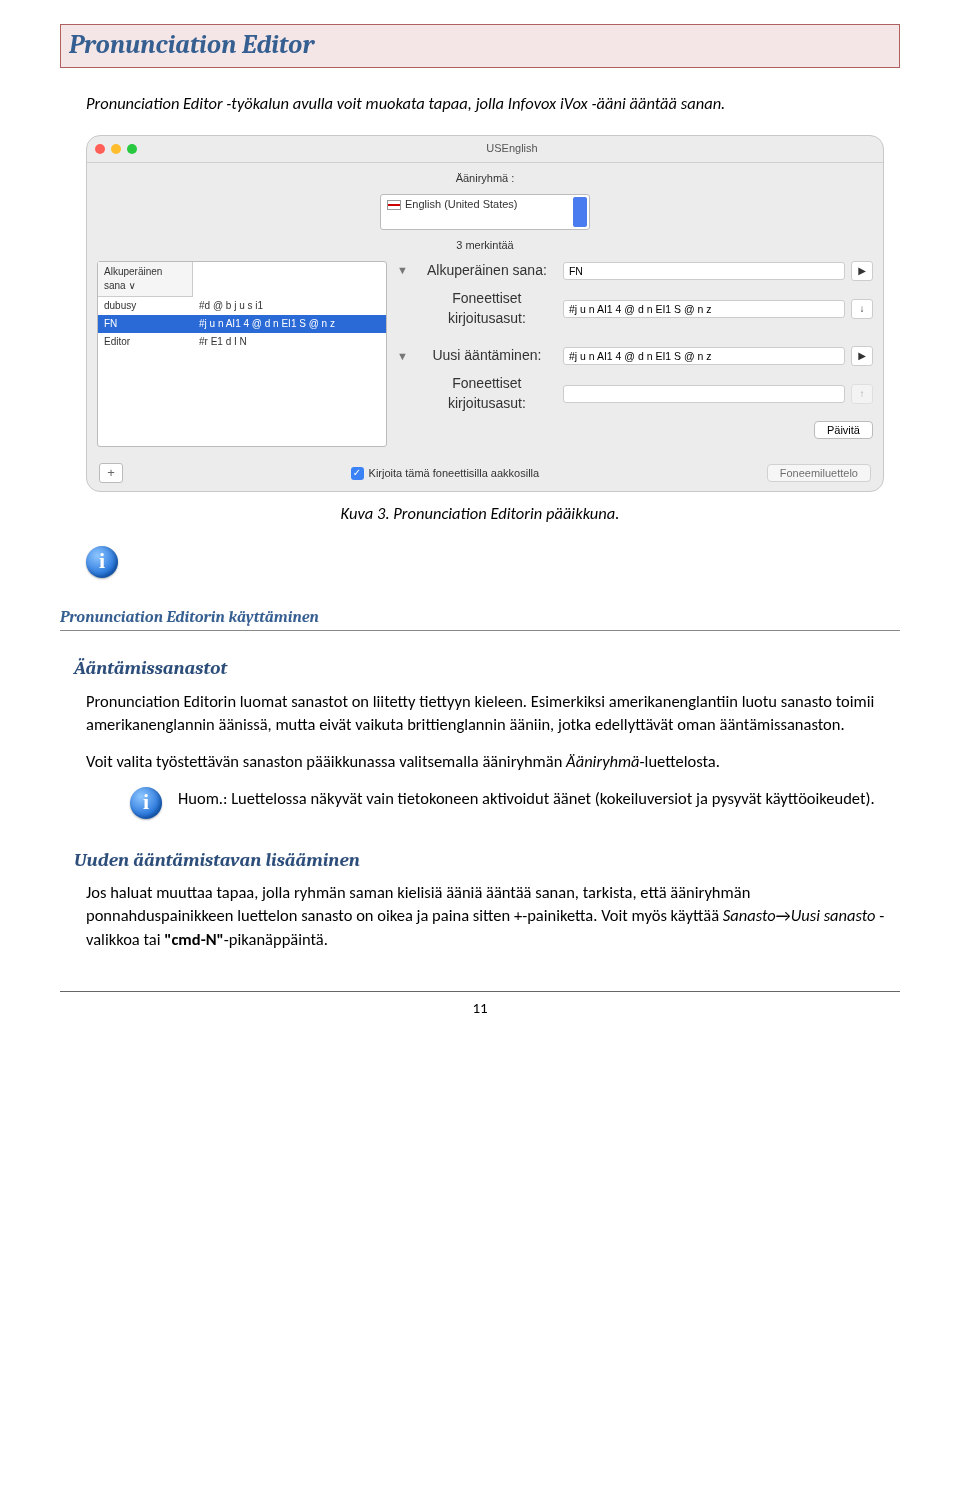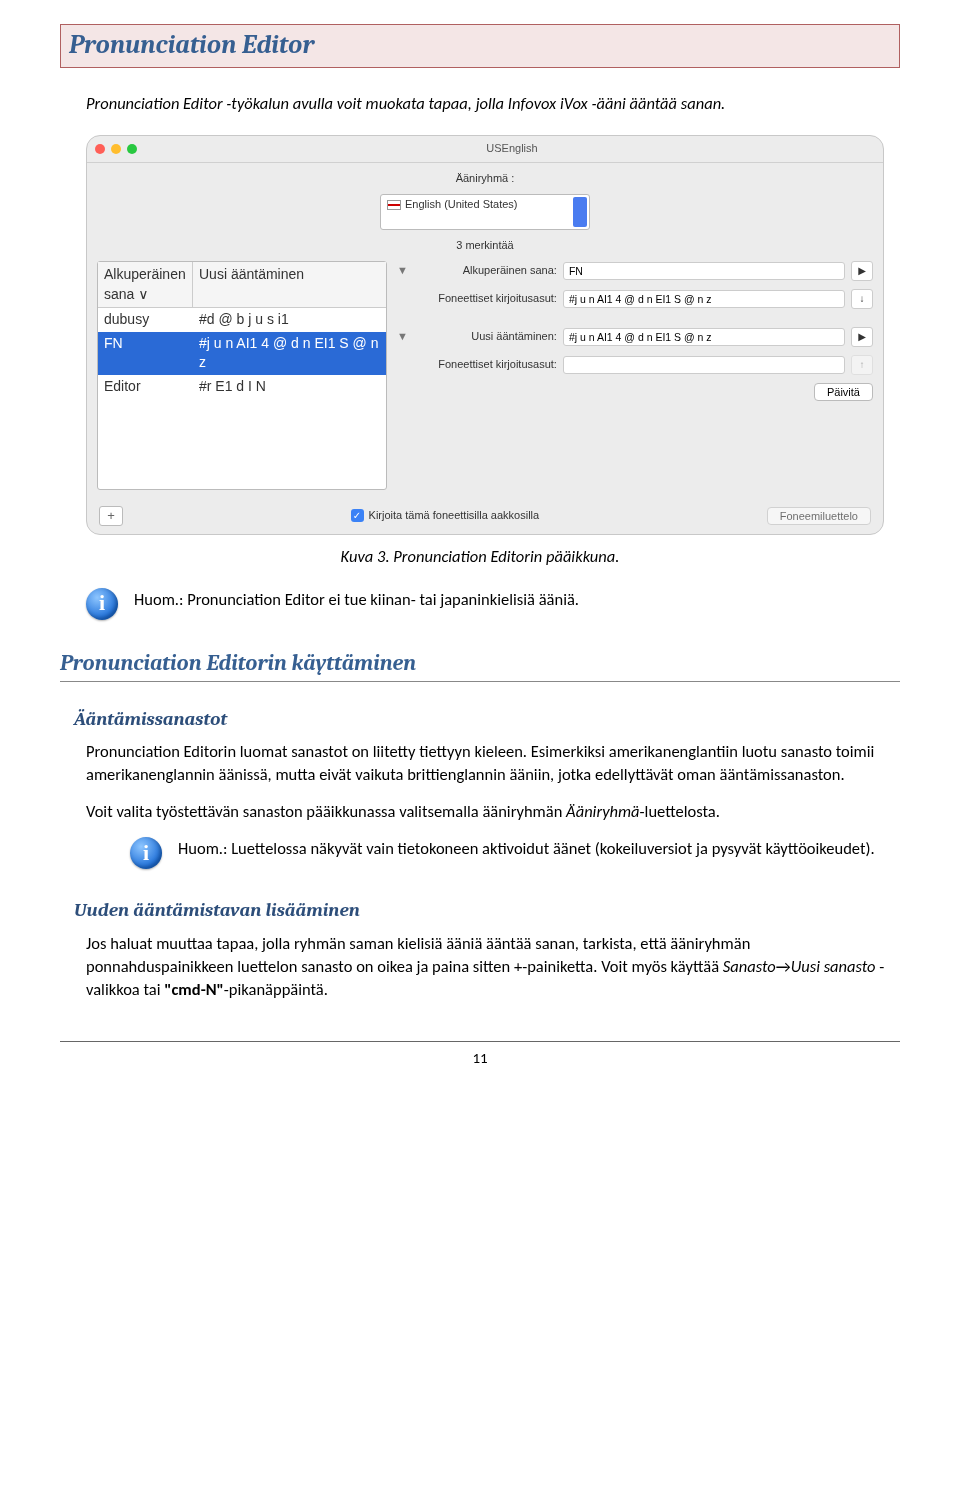--- a/index.html
+++ b/index.html
@@ -89,21 +89,21 @@
   .main-split {
     display: flex;
     gap: 10px;
     padding: 0 10px 10px 10px;
   }
   .wordlist {
     flex: 0 0 290px;
     background: #fff;
     border: 1px solid #bbb;
     border-radius: 3px;
-    font-size: 14px;
+    font-size: 10px;
   }
   .wl-head, .wl-row {
     display: grid;
     grid-template-columns: 95px 1fr;
   }
   .wl-head div {
     padding: 3px 6px;
     border-bottom: 1px solid #ccc;
     background: #f5f5f5;
     font-weight: normal;
@@ -113,22 +113,22 @@
   .wl-row.sel { background: #2a6ad6; color: #fff; }
   .right-pane { flex: 1; }
   .form-row {
     display: flex;
     align-items: center;
     gap: 6px;
     margin-bottom: 8px;
   }
   .form-row label {
     width: 140px;
-    text-align: right;
-    font-size: 11px;
+    text-align: center;
+    font-size: 14px;
     color: #333;
   }
   .form-row input[type=text] {
     flex: 1;
     border: 1px solid #ccc;
     background: #fff;
     border-radius: 3px;
     padding: 2px 5px;
     font-size: 10.5px;
     font-family: Arial;
@@ -189,21 +189,21 @@
     color: #fff;
     font-family: Georgia, serif;
     font-weight: bold;
     font-size: 22px;
     display:flex;align-items:center;justify-content:center;
     box-shadow: inset -2px -2px 4px rgba(0,0,0,.3), 0 1px 2px rgba(0,0,0,.3);
   }
   .h2 {
     font-family: Cambria, Georgia, serif;
     color: #365f91;
-    font-size: 22px;
+    font-size: 16px;
     font-weight: bold;
     font-style: italic;
     border-bottom: 1px solid #888;
     padding-bottom: 2px;
     margin-bottom: 24px;
   }
   .h3 {
     font-family: Cambria, Georgia, serif;
     color: #2d4e7a;
     font-size: 19px;
@@ -251,21 +251,20 @@
       <span class="flag"></span>
       <span>English (United States)</span>
     </div>
     <span>3 merkintää</span>
   </div>
 
   <div class="main-split">
     <div class="wordlist">
       <div class="wl-head">
         <div><span>Alkuperäinen sana</span> <span>∨</span></div>
-        <div>Uusi ääntäminen</div>
       </div>
       <div class="wl-row">
         <div>dubusy</div>
         <div>#d @ b j u s i1</div>
       </div>
       <div class="wl-row sel">
         <div>FN</div>
         <div>#j u n AI1 4 @ d n EI1 S @ n z</div>
       </div>
       <div class="wl-row">
@@ -314,21 +313,20 @@
       <span>Kirjoita tämä foneettisilla aakkosilla</span>
     </div>
     <button class="btn" style="opacity:.55">Foneemiluettelo</button>
   </div>
 </div>
 
 <p class="caption">Kuva 3. Pronunciation Editorin pääikkuna.</p>
 
 <div class="note-row">
   <div class="info-icon">i</div>
-  <div>Huom.: Pronunciation Editor ei tue kiinan- tai japaninkielisiä ääniä.</div>
 </div>
 
 <h2 class="h2">Pronunciation Editorin käyttäminen</h2>
 
 <h3 class="h3">Ääntämissanastot</h3>
 
 <p class="body-p">Pronunciation Editorin luomat sanastot on liitetty tiettyyn kieleen. Esimerkiksi amerikanenglantiin luotu sanasto toimii amerikanenglannin äänissä, mutta eivät vaikuta brittienglannin ääniin, jotka edellyttävät oman ääntämissanaston.</p>
 
 <p class="body-p">
   <span>Voit valita työstettävän sanaston pääikkunassa valitsemalla ääniryhmän </span><span class="ital">Ääniryhmä</span><span>-luettelosta.</span>

